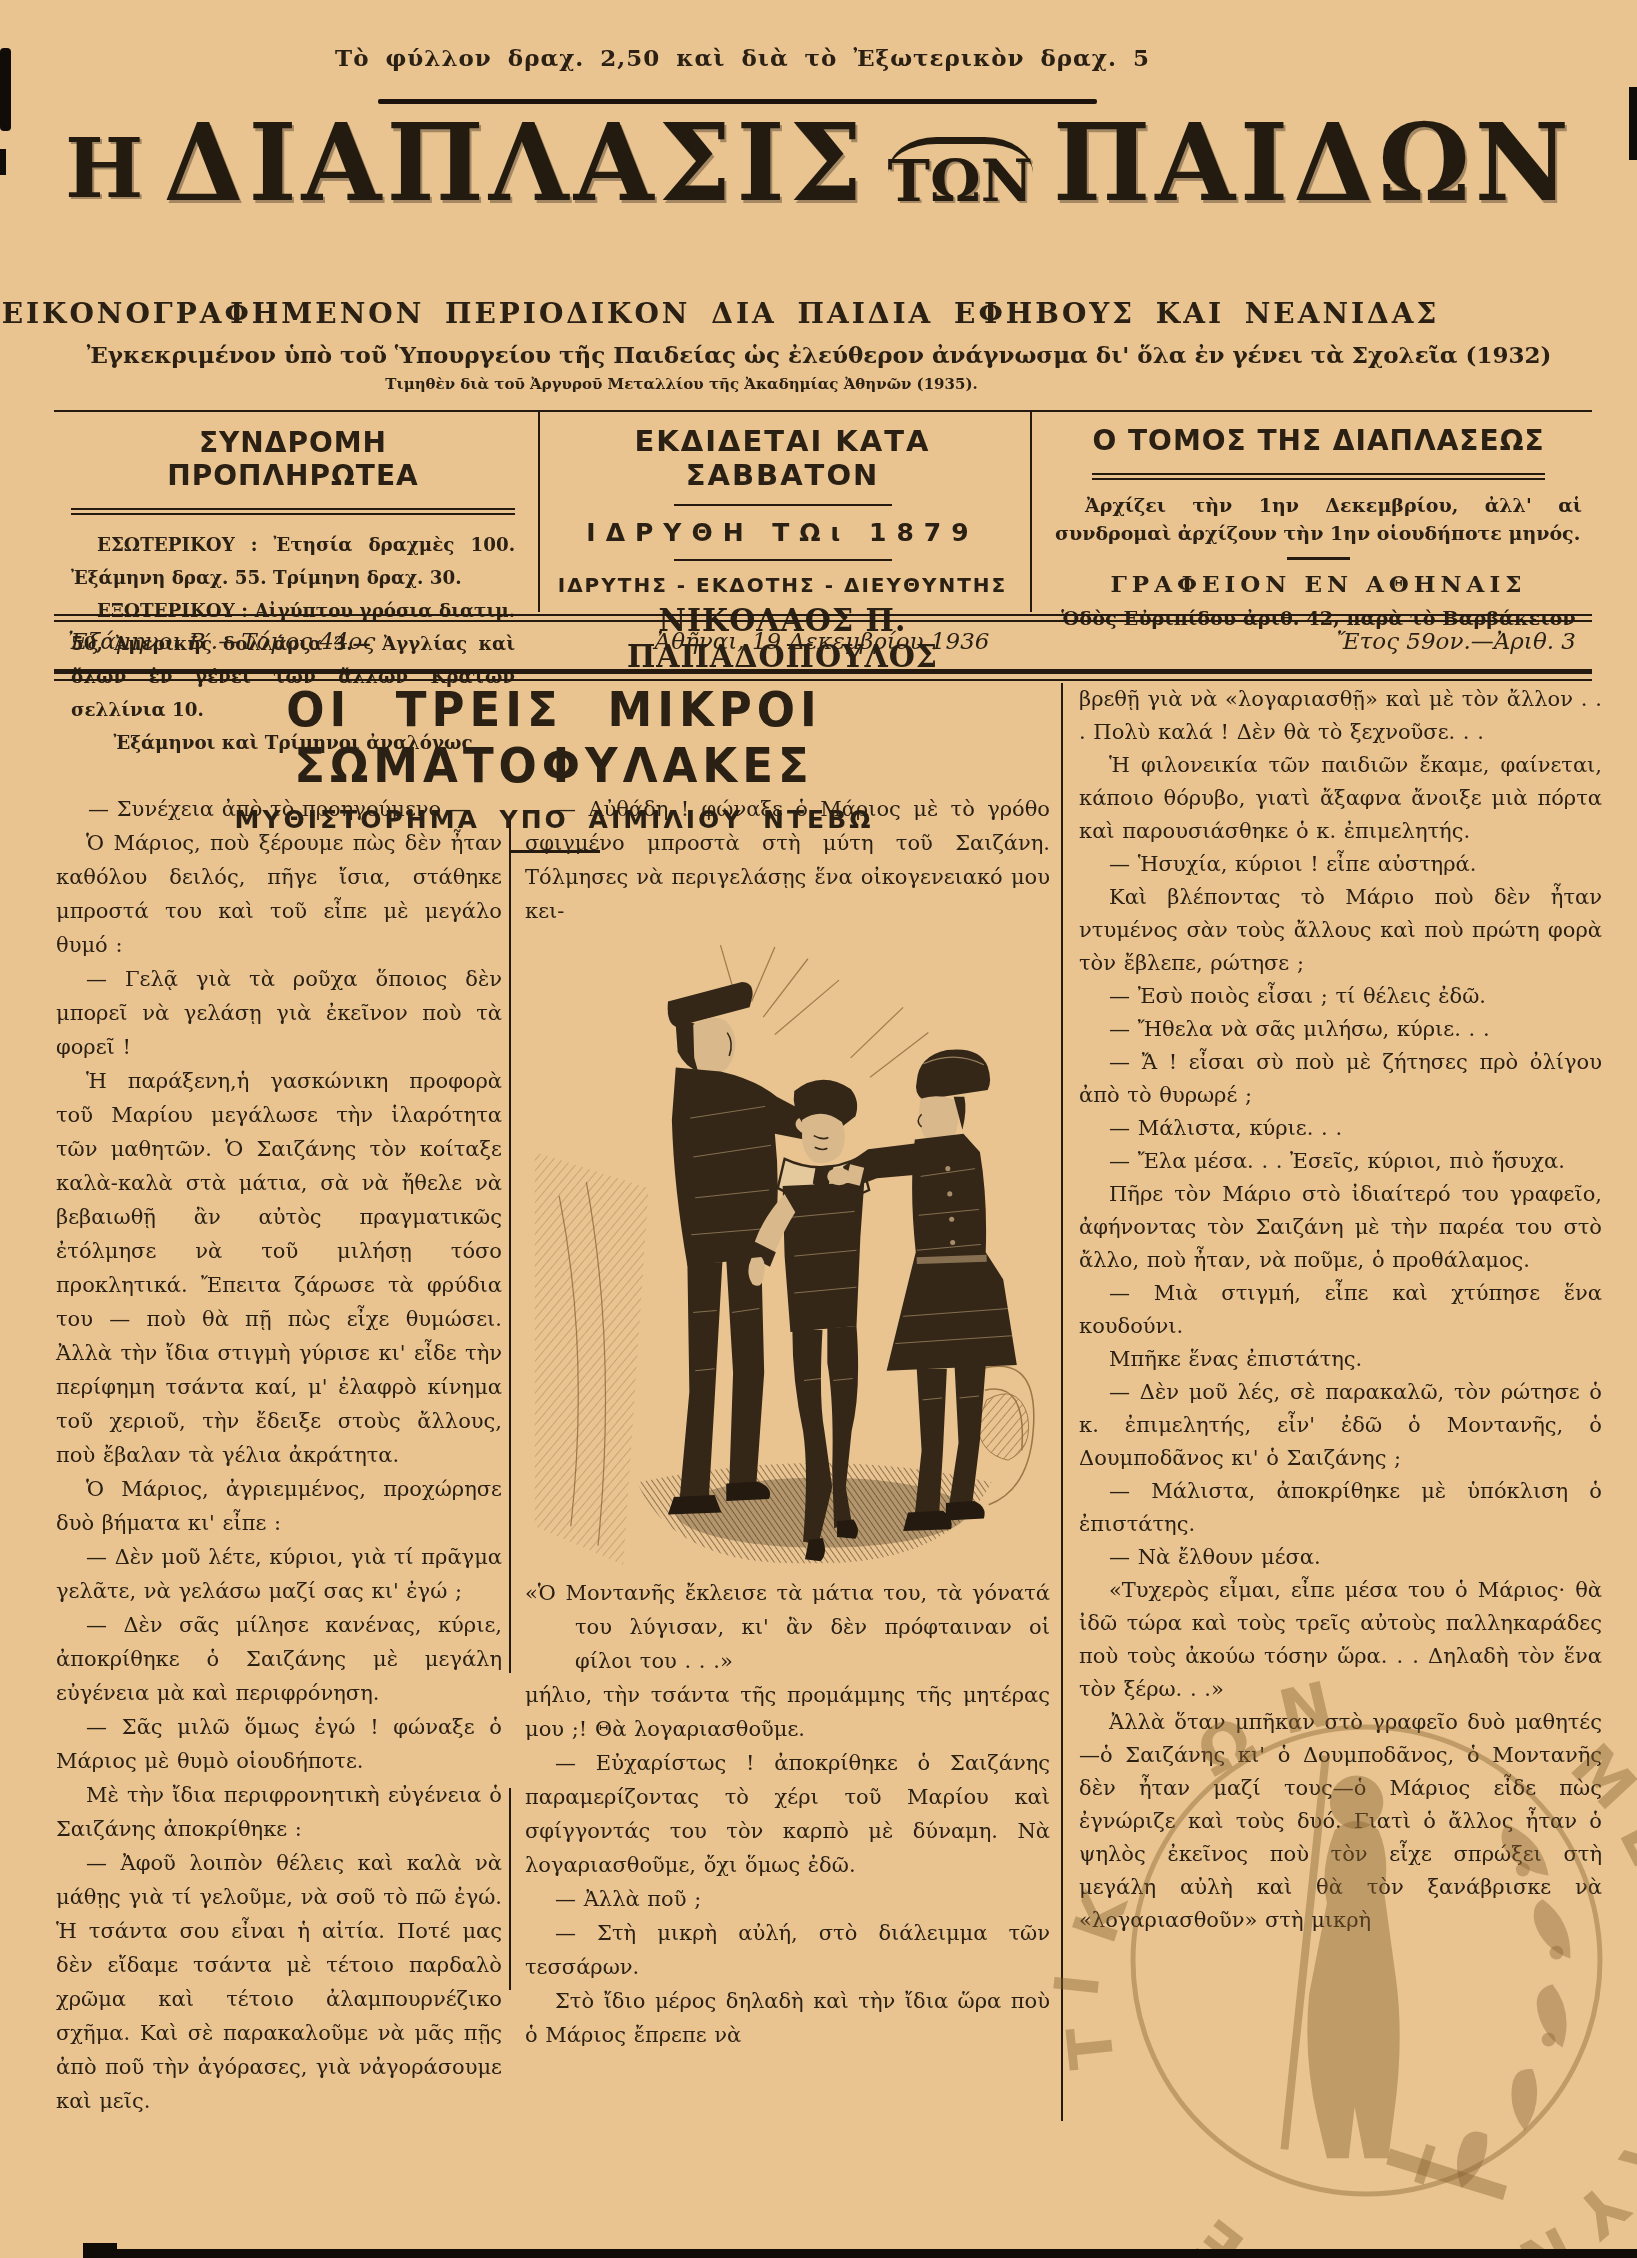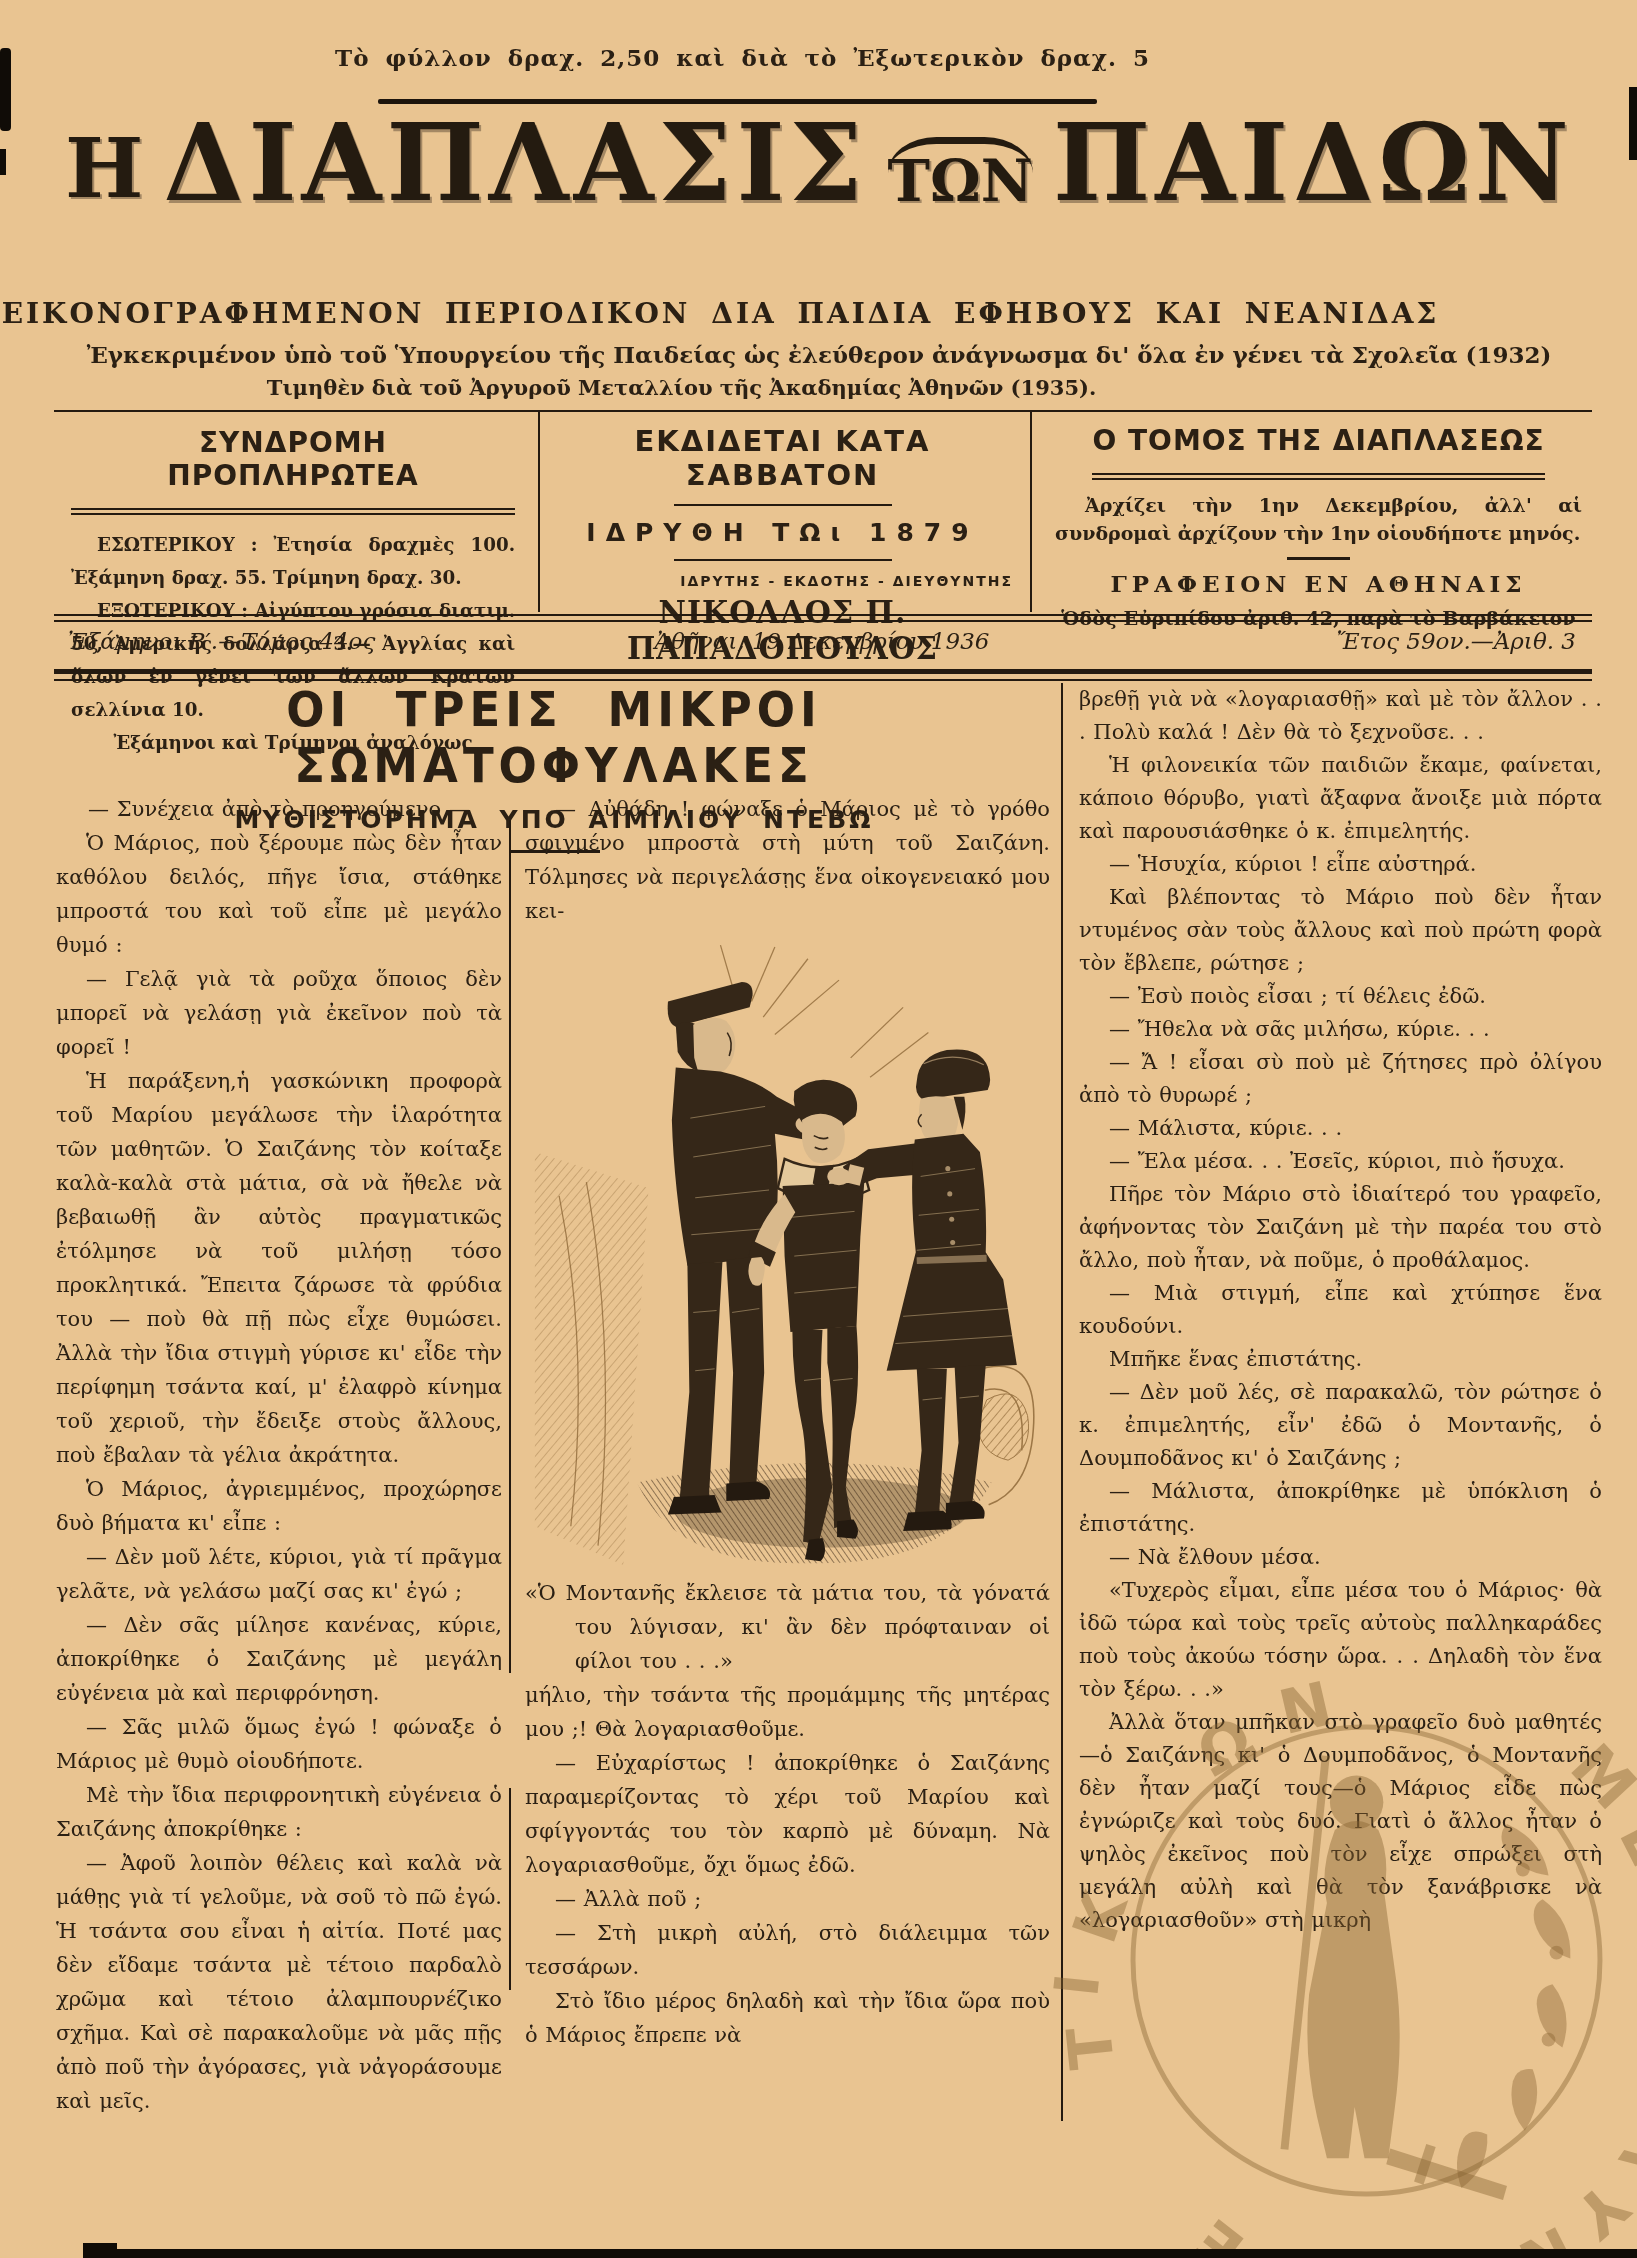--- a/index.html
+++ b/index.html
@@ -32,42 +32,42 @@
     font-family:"DejaVu Serif",serif;font-weight:bold;color:#241b10;
     text-shadow:2px 2px 0 rgba(36,27,16,.35);
     white-space:nowrap;
   }
   .mast-word{font-size:103px;line-height:1;letter-spacing:5px;transform:scaleY(1.04);}
   .mast-eta{font-size:83px;line-height:1;margin-top:16px;}
   .mast-ton{font-size:57px;line-height:1;margin-top:26px;border-top:7px solid #241b10;padding-top:8px;border-radius:40%/60%;}
 
   .subtitle1{left:0;top:297px;width:1441px;text-align:center;font-weight:bold;font-size:28px;letter-spacing:3px;word-spacing:8px;}
   .subtitle2{left:0;top:341px;width:1638px;text-align:center;font-weight:bold;font-size:23px;}
-  .subtitle3{left:0;top:375px;width:1363px;text-align:center;font-weight:bold;font-size:21px;}
+  .subtitle3{left:0;top:375px;width:1363px;text-align:center;font-weight:bold;font-size:15px;}
 
   
   .info-row-top{left:54px;top:410px;width:1538px;height:2px;}
   .info-v1{left:538px;top:412px;height:200px;}
   .info-v2{left:1030px;top:412px;height:200px;}
 
   .box-title{font-family:"DejaVu Sans",sans-serif;font-weight:bold;font-size:28px;letter-spacing:1px;text-align:center;}
   .dblu{display:inline-block;position:relative;border-bottom:2px solid #241a10;padding-bottom:16px;}
   .dblu::after{content:"";position:absolute;left:0;right:0;bottom:-7px;height:2px;background:#241a10;}
 
   .sub-box{left:71px;top:426px;width:444px;}
   .sub-box p{margin:0;font-weight:bold;font-size:18.3px;line-height:33px;text-align:justify;}
   .sub-box .lines{margin-top:18px;}
   .sub-box p.indent{text-indent:26px;}
   .sub-box p.center{text-align:center;text-indent:0;}
 
   .pub-box{left:552px;top:424px;width:461px;text-align:center;}
   .pub-line1{font-family:"DejaVu Sans",sans-serif;font-weight:bold;font-size:29px;letter-spacing:2px;}
   .pub-hr{width:218px;height:2px;background:#241a10;margin:12px auto 12px auto;}
   .pub-line2{font-family:"DejaVu Sans",sans-serif;font-weight:bold;font-size:25px;letter-spacing:10px;}
-  .pub-line3{font-family:"DejaVu Sans",sans-serif;font-weight:bold;font-size:14px;letter-spacing:2px;margin-top:10px;text-align:right;}
+  .pub-line3{font-family:"DejaVu Sans",sans-serif;font-weight:bold;font-size:20px;letter-spacing:2px;margin-top:10px;}
   .pub-line4{font-weight:bold;font-size:30px;letter-spacing:1px;margin-top:6px;transform:scaleY(1.05);}
 
   .vol-box{left:1047px;top:424px;width:543px;text-align:center;}
   .vol-body{margin-top:16px;font-weight:bold;font-size:19px;line-height:28px;text-align:justify;text-indent:30px;padding:0 8px;}
   .vol-hr{width:63px;height:3px;background:#241a10;margin:10px auto;}
   .vol-office{font-weight:bold;font-size:23px;letter-spacing:5px;}
   .vol-addr{font-weight:bold;font-size:19.3px;margin-top:10px;}
 
   
   .dl-rule1{left:54px;top:614px;width:1538px;height:2px;}

